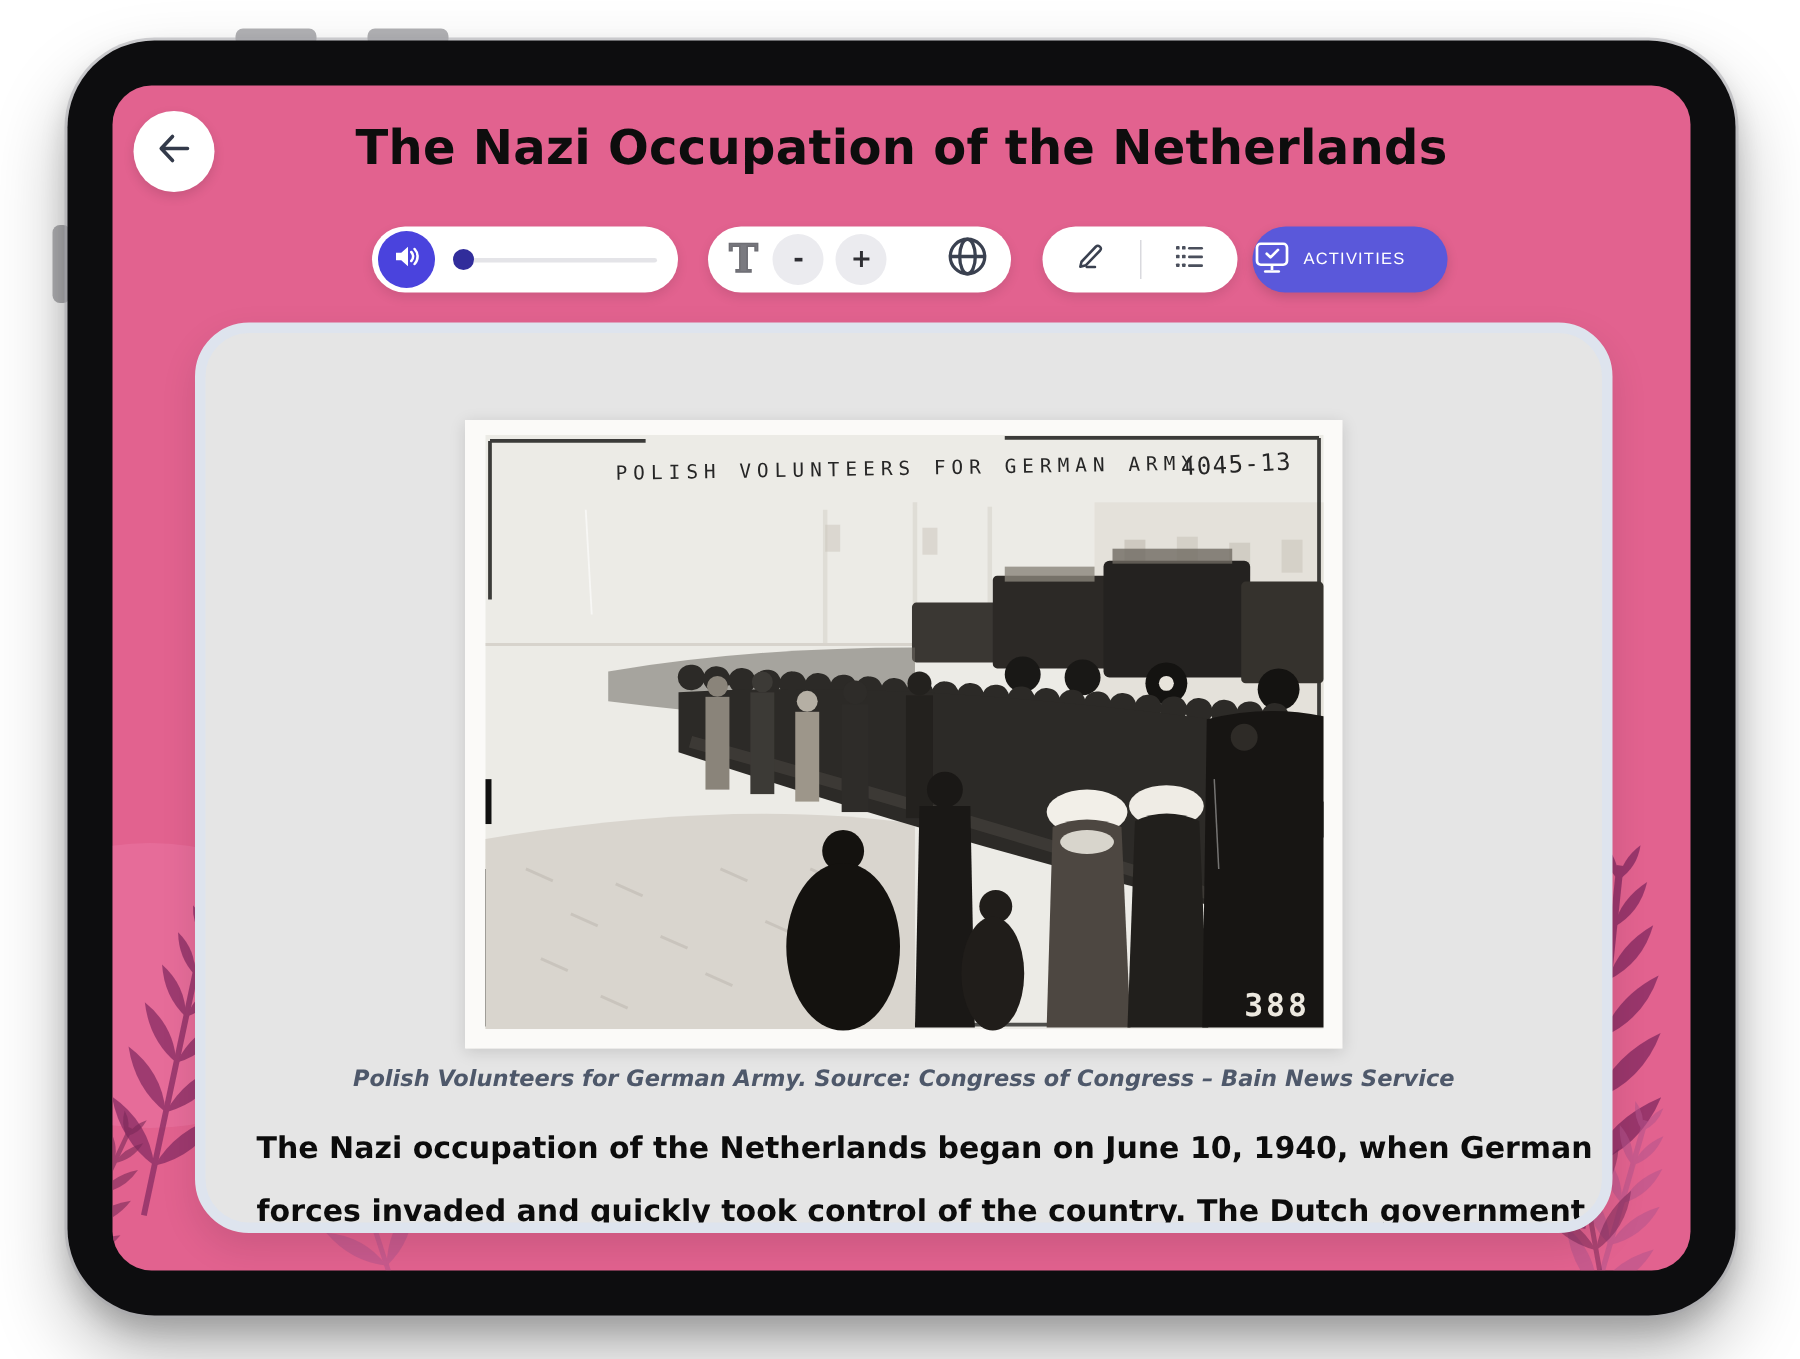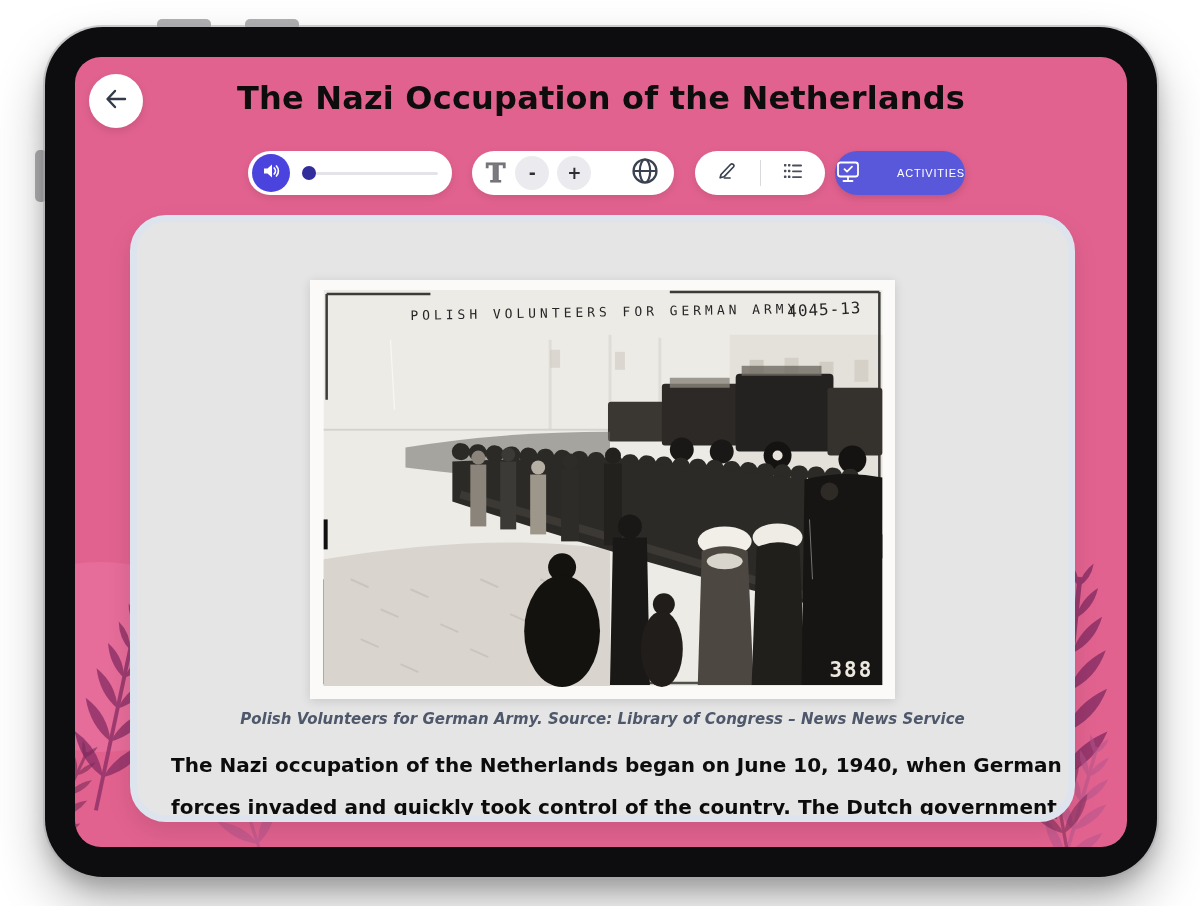--- a/index.html
+++ b/index.html
@@ -46,21 +46,21 @@
               font-size:17px; font-weight:bold; color:#2e2e33; display:flex; align-items:center;
               justify-content:center; cursor:pointer; font-family:"DejaVu Sans", sans-serif; }
   .globe-wrap { margin-left:auto; display:flex; align-items:center; cursor:pointer; }
 
   .pill-tools { left:620px; width:130px; justify-content:space-evenly; }
   .tool-divider { width:1px; height:26px; background:#d9d9de; }
   .tool-icon { display:flex; align-items:center; justify-content:center; cursor:pointer; }
 
   .activities-btn { position:absolute; left:760px; top:94px; width:130px; height:44px;
                     background:#5a58da; border:none; border-radius:22px; display:flex;
-                    align-items:center; justify-content:space-between; gap:8px; cursor:pointer;
+                    align-items:center; justify-content:flex-start; gap:8px; cursor:pointer;
                     box-shadow:0 3px 8px rgba(0,0,0,.15); }
   .activities-label { color:#ffffff; font-size:11px; letter-spacing:.8px;
                       font-family:"Liberation Sans", sans-serif; }
 
   
   .card { position:absolute; left:55px; top:158px; width:945px; height:607px;
           background:#e5e5e5; border:7px solid #dee4ee; border-radius:36px;
           overflow:hidden; box-shadow:0 10px 24px rgba(0,0,0,.10); }
   .photo-wrap { width:585px; height:419px; margin:58px auto 0; background:#fbfaf8;
                 box-shadow:0 2px 10px rgba(0,0,0,.13); }
@@ -281,21 +281,21 @@
               <circle cx="520" cy="212" r="9" fill="#2e2b27"></circle>
             </g>
 
             <text x="520" y="398" font-family="DejaVu Sans Mono, monospace" font-size="21" font-weight="bold" letter-spacing="2" fill="#ece8df">388</text>
 
             <path d="M80 60 L84 130" stroke="#ffffff" stroke-width="1.2" opacity=".6"></path>
             <path d="M500 240 L503 300" stroke="#ffffff" stroke-width="1" opacity=".4"></path>
           </svg>
         </div>
 
-        <div class="caption">Polish Volunteers for German Army. Source: Library of Congress – News News Service</div>
+        <div class="caption">Polish Volunteers for German Army. Source: Congress of Congress – Bain News Service</div>
 
         <div class="paragraph">
           <div class="para-line">The Nazi occupation of the Netherlands began on June 10, 1940, when German</div>
           <div class="para-line">forces invaded and quickly took control of the country. The Dutch government and</div>
         </div>
       </div>
 
     </div>
   </div>
 </div>

